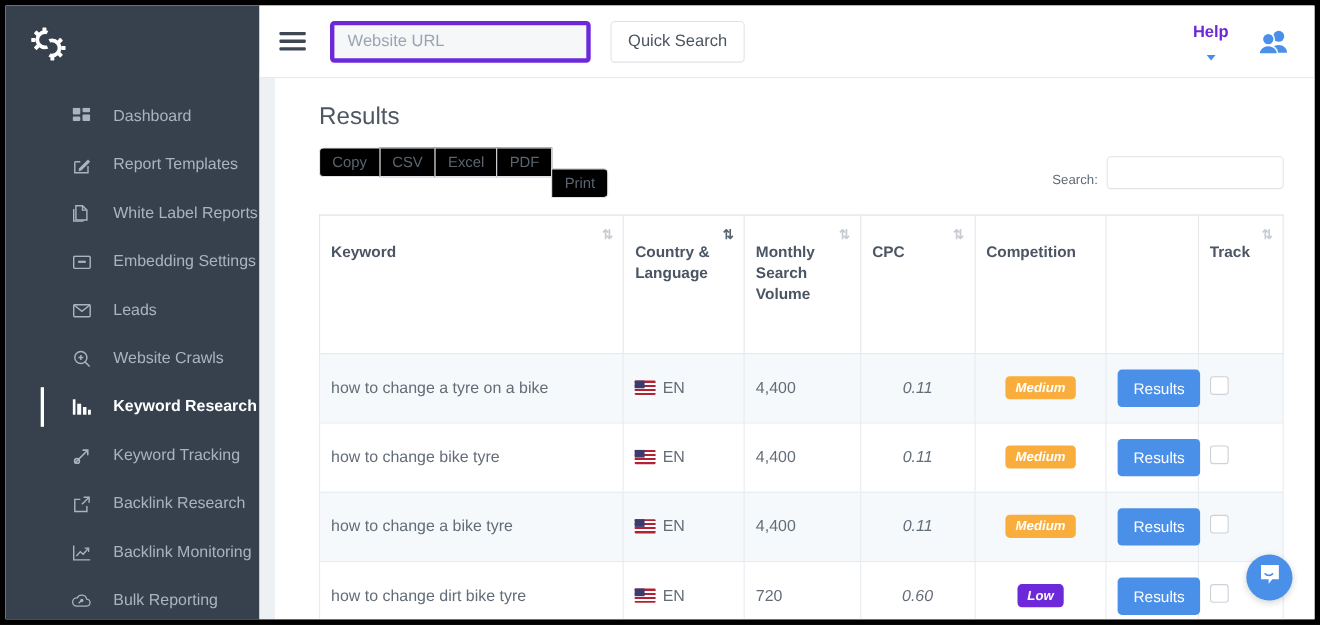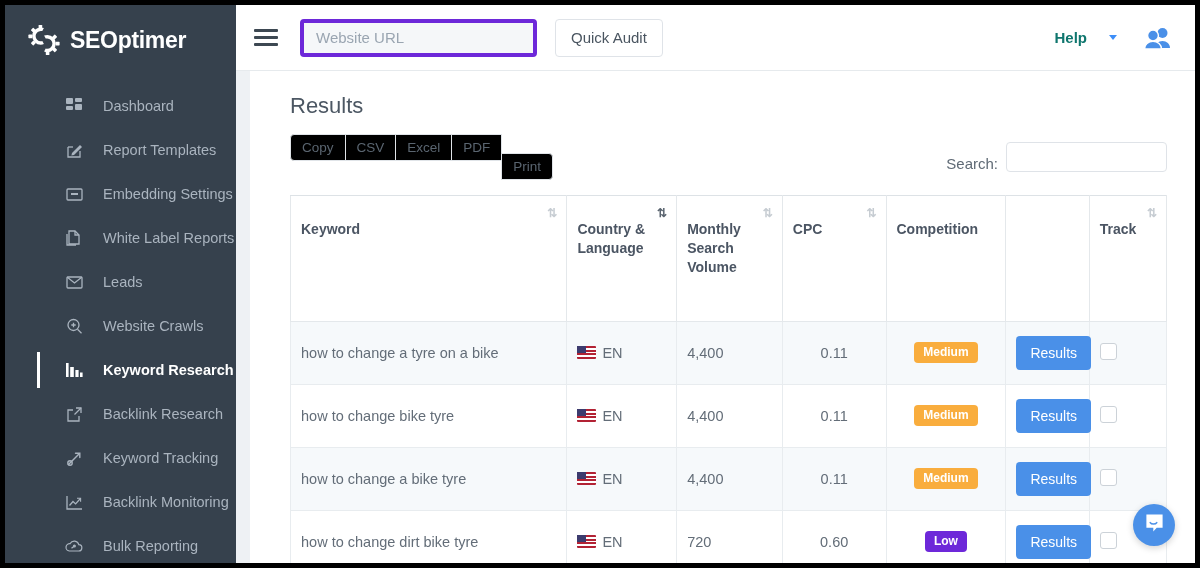--- a/index.html
+++ b/index.html
@@ -121,26 +121,27 @@
     color: #4a5560;
     cursor: pointer;
   }
   .topbar-right {
     margin-left: auto;
     display: flex;
     align-items: center;
     gap: 26px;
   }
   .help-link {
-    color: #0f766e;
+    color: #6d28d9;
     font-size: 15px;
     font-weight: bold;
     cursor: pointer;
-    display: flex; align-items: center; gap: 22px;
+    display: flex; align-items: center; gap: 12px;
     text-decoration: none;
+    flex-direction: column;
   }
   .caret-down {
     width: 0; height: 0;
     border-left: 4.5px solid transparent;
     border-right: 4.5px solid transparent;
     border-top: 5px solid #3d8ef8;
   }
   .users-icon { cursor: pointer; display: flex; }
 
   
@@ -181,21 +182,21 @@
     margin-right: -1px;
   }
   .export-btn:first-child { border-radius: 4px 0 0 4px; }
   .export-btn:last-child { border-radius: 0 4px 4px 0; margin-top: 19px; }
   .search-wrap {
     margin-left: auto;
     display: flex;
     align-items: center;
     gap: 8px;
   }
-  .search-label { font-size: 15px; color: #5f6a75; margin-top: 12px; }
+  .search-label { font-size: 12px; color: #5f6a75; margin-top: 12px; }
   .search-input {
     width: 161px; height: 30px;
     border: 1px solid #dfe3e8;
     border-radius: 4px;
     padding: 0 8px;
     font-family: "Liberation Sans", sans-serif;
     font-size: 14px;
     color: #4a5560;
     outline: none;
   }
@@ -245,21 +246,21 @@
   .sort-icon.active { color: #5a646f; }
 
   col.c-keyword { width: 272px; }
   col.c-country { width: 108px; }
   col.c-volume  { width: 104px; }
   col.c-cpc     { width: 102px; }
   col.c-comp    { width: 118px; }
   col.c-action  { width: 82px; }
   col.c-track   { width: 76px; }
 
-  .cell-center { text-align: center; }
+  .cell-center { text-align: center; font-style: italic; }
   .country-cell { display: flex; align-items: center; }
   .flag-img {
     width: 19px; height: 13px;
     display: inline-block;
     margin-right: 6px;
     vertical-align: middle;
     flex: none;
     background:
       linear-gradient(to bottom,
         #b22234 0, #b22234 14.28%,
@@ -341,21 +342,20 @@
             <rect x="1.4" y="11.6" width="4" height="3.6" rx="0.6"></rect>
             <rect x="4.6" y="18" width="3.6" height="4" rx="0.6" transform="rotate(45 6.4 20)"></rect>
             <path d="M20.5 12a8.6 8.6 0 0 1 8.3 8.6 8.6 8.6 0 0 1-8.6 8.6c-1.1 0-2.2-.2-3.1-.6l1.6-3c.5.1 1 .2 1.5.2a5.2 5.2 0 1 0 0-10.4c-.5 0-1 .1-1.5.2l-1.6-3c1-.4 2.1-.6 3.4-.6z"></path>
             <rect x="18.8" y="28" width="3.6" height="4" rx="0.6"></rect>
             <rect x="25.8" y="24.7" width="3.6" height="4" rx="0.6" transform="rotate(-45 27.6 26.7)"></rect>
             <rect x="28.6" y="18.8" width="4" height="3.6" rx="0.6"></rect>
             <rect x="25.8" y="12" width="3.6" height="4" rx="0.6" transform="rotate(45 27.6 14)"></rect>
           </g>
         </svg>
       </span>
-      <span class="brand-text">SEOptimer</span>
     </div>
 
     <nav class="nav">
       <div class="nav-item">
         <span class="nav-icon">
           <svg width="16" height="16" viewBox="0 0 16 16" fill="#aab4bf">
               <rect x="0" y="0" width="7" height="6" rx="1"></rect>
               <rect x="9" y="0" width="7" height="4" rx="1"></rect>
               <rect x="0" y="8" width="7" height="4" rx="1"></rect>
               <rect x="9" y="6" width="7" height="6" rx="1"></rect>
@@ -370,37 +370,37 @@
               <path d="M2 5v10h12V9"></path>
               <path d="M6 11l8-8 2 2-8 8-2.6.6z" fill="#aab4bf" stroke="none"></path>
               <path d="M2 5h5"></path>
             </svg>
         </span>
         <span>Report Templates</span>
       </div>
 
       <div class="nav-item">
         <span class="nav-icon">
-          <svg width="17" height="13" viewBox="0 0 17 13" fill="none" stroke="#aab4bf" stroke-width="1.3">
-              <rect x="1" y="1" width="15" height="11" rx="1"></rect>
-              <rect x="5" y="5" width="7" height="2" fill="#aab4bf" stroke="none"></rect>
-            </svg>
-        </span>
-        <span>Embedding Settings</span>
-      </div>
-
-      <div class="nav-item">
-        <span class="nav-icon">
           <svg width="16" height="17" viewBox="0 0 16 17" fill="none" stroke="#aab4bf" stroke-width="1.3">
               <path d="M3 1h6l4 4v9H3z"></path>
               <path d="M9 1v4h4"></path>
               <path d="M1 4v11h9"></path>
             </svg>
         </span>
         <span>White Label Reports</span>
+      </div>
+
+      <div class="nav-item">
+        <span class="nav-icon">
+          <svg width="17" height="13" viewBox="0 0 17 13" fill="none" stroke="#aab4bf" stroke-width="1.3">
+              <rect x="1" y="1" width="15" height="11" rx="1"></rect>
+              <rect x="5" y="5" width="7" height="2" fill="#aab4bf" stroke="none"></rect>
+            </svg>
+        </span>
+        <span>Embedding Settings</span>
       </div>
 
       <div class="nav-item">
         <span class="nav-icon">
           <svg width="17" height="13" viewBox="0 0 17 13" fill="none" stroke="#aab4bf" stroke-width="1.3">
               <rect x="1" y="1" width="15" height="11" rx="1"></rect>
               <path d="M1 1l7.5 6L16 1"></path>
             </svg>
         </span>
         <span>Leads</span>
@@ -424,38 +424,38 @@
               <rect x="4.2" y="5" width="3.6" height="10"></rect>
               <rect x="9.4" y="8" width="3.2" height="7"></rect>
               <rect x="14" y="10.5" width="2.6" height="4.5"></rect>
             </svg>
         </span>
         <span>Keyword Research</span>
       </div>
 
       <div class="nav-item">
         <span class="nav-icon">
+          <svg width="17" height="17" viewBox="0 0 17 17" fill="none" stroke="#aab4bf" stroke-width="1.4">
+              <path d="M2 15L13 4"></path>
+              <circle cx="4" cy="13" r="2.2"></circle>
+              <path d="M9.5 3.2h4.3v4.3" stroke-linecap="round"></path>
+            </svg>
+        </span>
+        <span>Keyword Tracking</span>
+      </div>
+
+      <div class="nav-item">
+        <span class="nav-icon">
           <svg width="17" height="17" viewBox="0 0 17 17" fill="none" stroke="#aab4bf" stroke-width="1.3">
               <path d="M10 2h5v5"></path>
               <path d="M15 2l-6.5 6.5"></path>
               <path d="M13 10v5H2V4h5"></path>
             </svg>
         </span>
         <span>Backlink Research</span>
-      </div>
-
-      <div class="nav-item">
-        <span class="nav-icon">
-          <svg width="17" height="17" viewBox="0 0 17 17" fill="none" stroke="#aab4bf" stroke-width="1.4">
-              <path d="M2 15L13 4"></path>
-              <circle cx="4" cy="13" r="2.2"></circle>
-              <path d="M9.5 3.2h4.3v4.3" stroke-linecap="round"></path>
-            </svg>
-        </span>
-        <span>Keyword Tracking</span>
       </div>
 
       <div class="nav-item">
         <span class="nav-icon">
           <svg width="17" height="15" viewBox="0 0 17 15" fill="none" stroke="#aab4bf" stroke-width="1.3">
               <path d="M1 1v13h15"></path>
               <path d="M3.5 10.5l3.5-4 2.6 2.4 4.8-5.4"></path>
               <path d="M11 3.2h3.6v3.6" stroke-width="1.1"></path>
             </svg>
         </span>
@@ -477,21 +477,21 @@
 
   <div class="main">
 
     <header class="topbar">
       <div class="hamburger">
         <span></span>
           <span></span>
           <span></span>
       </div>
       <input class="url-input" type="text" placeholder="Website URL" style="">
-      <button class="quick-audit">Quick Audit</button>
+      <button class="quick-audit">Quick Search</button>
       <div class="topbar-right">
         <a class="help-link">
           <span>Help</span>
           <span class="caret-down"></span>
         </a>
         <span class="users-icon">
           <svg width="30" height="24" viewBox="0 0 30 24" fill="#4a90e8">
             <circle cx="19.5" cy="7" r="5"></circle>
             <path d="M12 22c0-4.1 3.4-7 7.5-7s7.5 2.9 7.5 7z"></path>
             <circle cx="10" cy="9.5" r="5.4" fill="#4a90e8" stroke="#ffffff" stroke-width="1.4"></circle>

